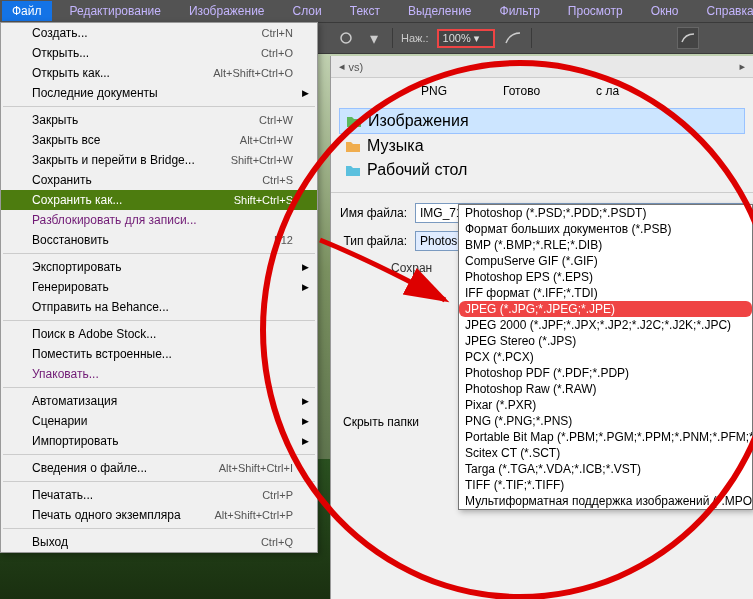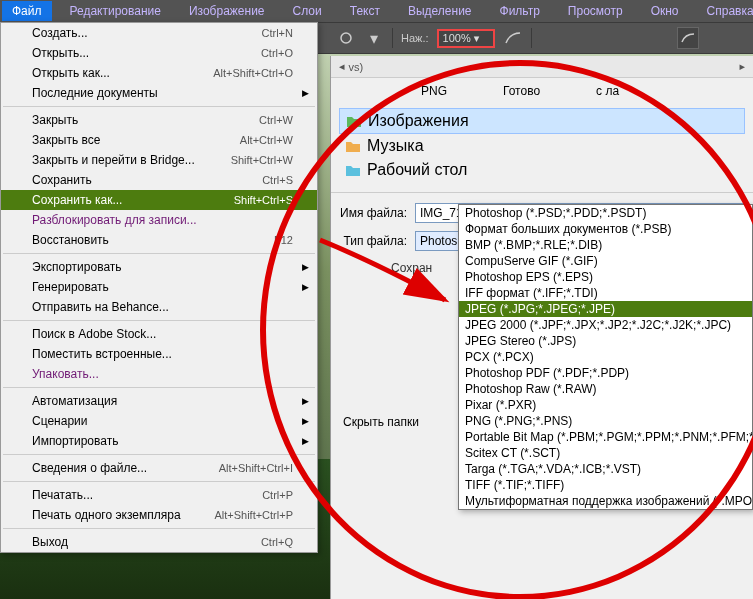--- a/index.html
+++ b/index.html
@@ -42,21 +42,21 @@
     .field-row { display: flex; align-items: center; padding: 4px 8px; gap: 8px; font-size: 12px; }
     .field-label { text-align: right; width: 68px; }
     .field-input { flex: 1; border: 1px solid #7a9ac0; background: #fff; padding: 2px 4px; font-size: 12px; height: 20px; }
     .field-combo { flex: 1; border: 1px solid #7a9ac0; background: #e0ecff; padding: 2px 4px; font-size: 12px; height: 20px; display: flex; justify-content: space-between; align-items: center; }
     
     .save-label { font-size: 12px; color: #333; padding-left: 60px; margin-top: 6px; }
     .hide-folders { font-size: 12px; padding: 10px 12px; }
     
     .format-dropdown { position: absolute; top: 204px; left: 458px; width: 295px; background: #fff; border: 1px solid #767676; box-shadow: 2px 2px 6px rgba(0,0,0,0.3); z-index: 200; max-height: 310px; overflow: hidden; }
     .format-item { padding: 1px 6px; font-size: 12px; color: #000; cursor: default; white-space: nowrap; }
-    .format-item.selected { background: #4d7c0f; color: #fff; }
+    .format-item.selected { background: #ef4444; color: #fff; border-radius: 6px; }
     
     .red-circle { position: absolute; border: 6px solid #d00; border-radius: 50%; width: 520px; height: 540px; top: 60px; left: 260px; z-index: 300; pointer-events: none; }
     .red-arrow { position: absolute; z-index: 301; pointer-events: none; }
   </style>
 </head>
 <body>
 
 <div class="menubar">
   <div class="menubar-item active">Файл</div>
   <div class="menubar-item">Редактирование</div>

